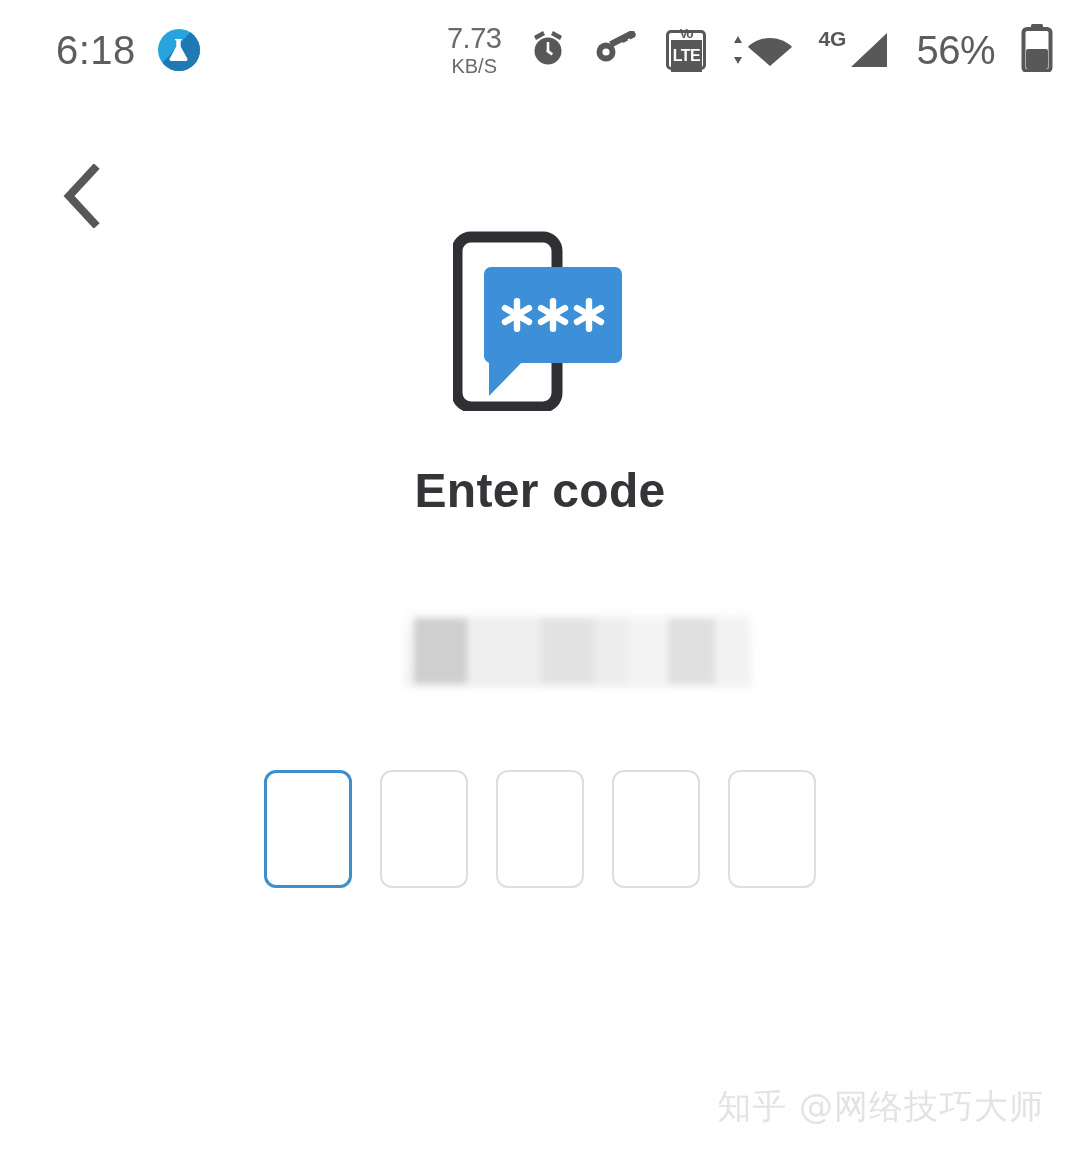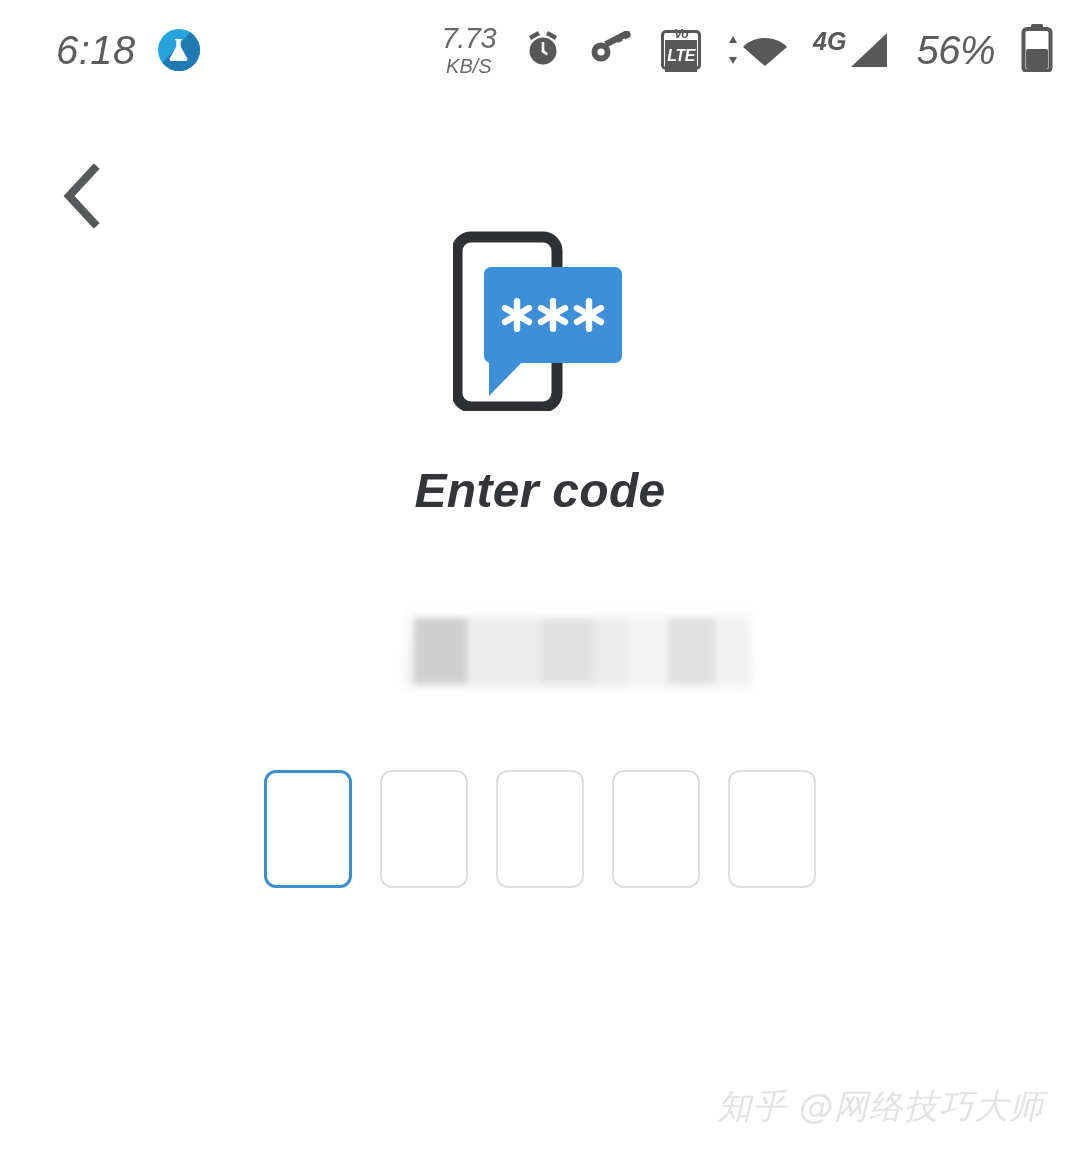--- a/index.html
+++ b/index.html
@@ -2,21 +2,21 @@
 <html><head>
 <meta charset="utf-8">
 <style>
   * { margin:0; padding:0; box-sizing:border-box; }
   html, body {
     width:1080px; height:1154px;
     background:#ffffff;
     font-family:"Liberation Sans", sans-serif;
     overflow:hidden;
   }
-  .screen { position:relative; width:1080px; height:1154px; background:#fff;font-style:italic; }
+  .screen { position:relative; width:1080px; height:1154px; background:#fff; }
 
   
   .status-bar {
     position:absolute; top:0; left:0; width:1080px; height:100px;
     display:flex; align-items:center; justify-content:space-between;
     padding:0 26px 0 56px;
   }
   .status-left { display:flex; align-items:center; gap:22px; }
   .status-clock { font-size:40px; color:#5d5d5d; letter-spacing:0.5px; }
   .app-icon {
@@ -40,21 +40,21 @@
   .icon-dark { fill:#585858; }
   .volte-badge {
     width:40px; height:40px; border:3.5px solid #585858; border-radius:5px;
     display:flex; flex-direction:column; align-items:center; justify-content:center;
     line-height:1; color:#585858; font-weight:bold;
   }
   .volte-badge .t { font-size:12px; letter-spacing:-0.5px; }
   .volte-badge .b { font-size:16px; background:#585858; color:#fff; padding:8px 2px; letter-spacing:-0.5px; }
   .wifi-wrap { display:flex; align-items:center; gap:2px; }
   .sig-wrap { display:flex; align-items:flex-start; gap:1px; }
-  .sig-label { font-size:25px; color:#585858; font-weight:bold; margin-top:-2px; }
+  .sig-label { font-size:21px; color:#585858; font-weight:bold; margin-top:-2px; }
   .battery-pct { font-size:40px; color:#5d5d5d; letter-spacing:-0.5px; }
 
   
   .back-btn {
     position:absolute; top:150px; left:34px;
     width:96px; height:92px;
     display:flex; align-items:center; justify-content:center;
     cursor:pointer;
   }
 

